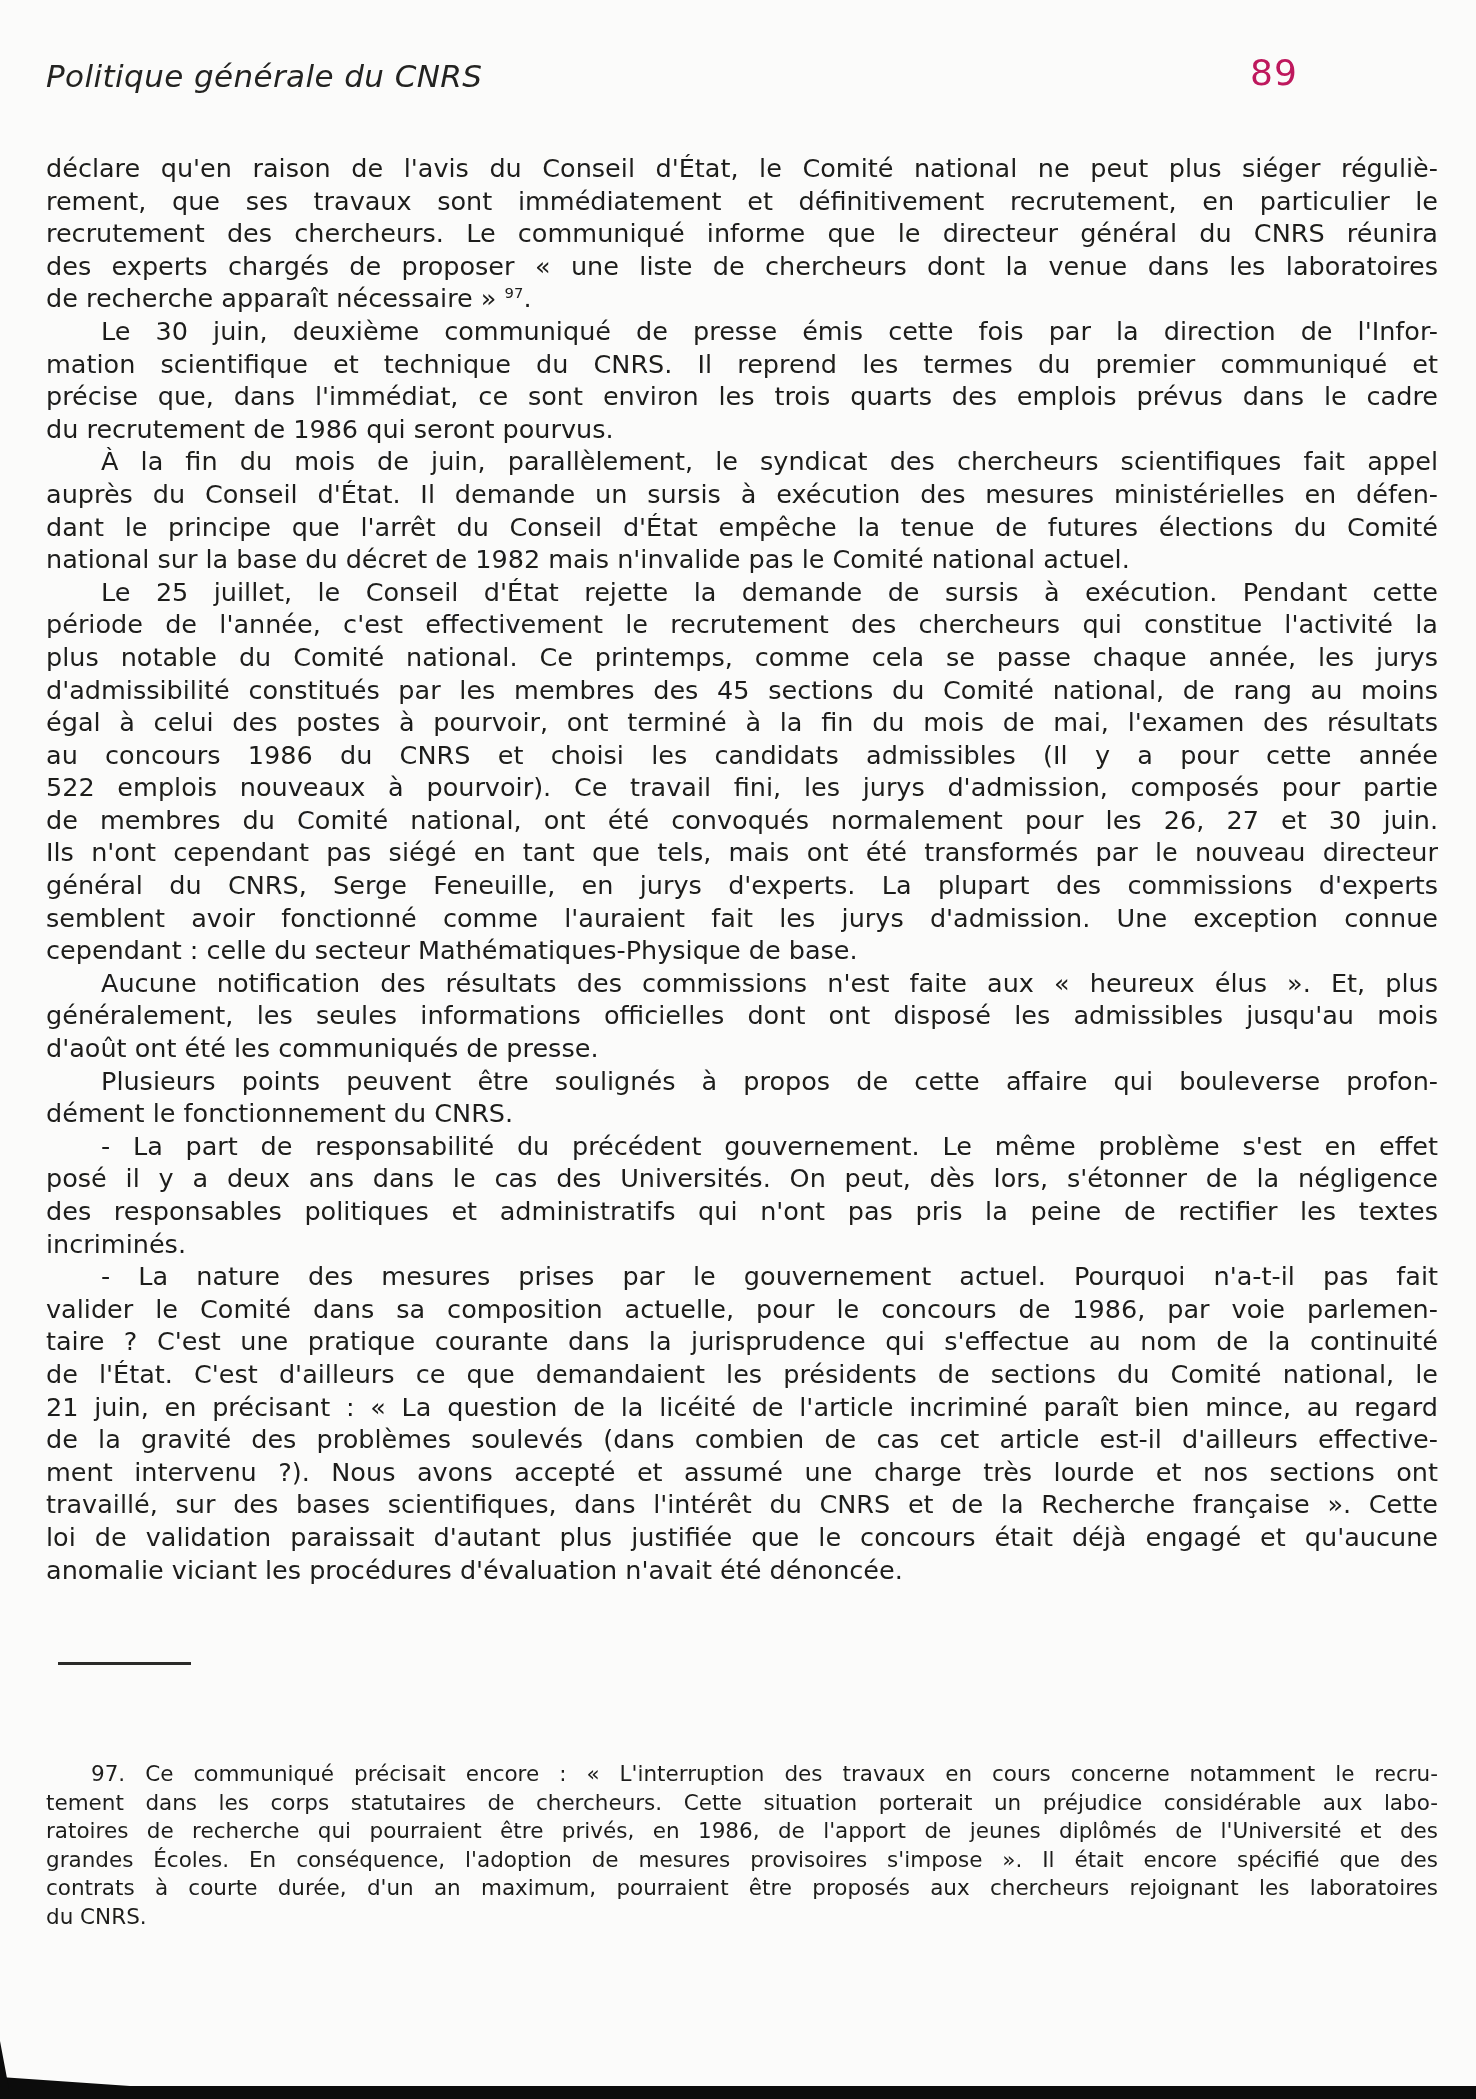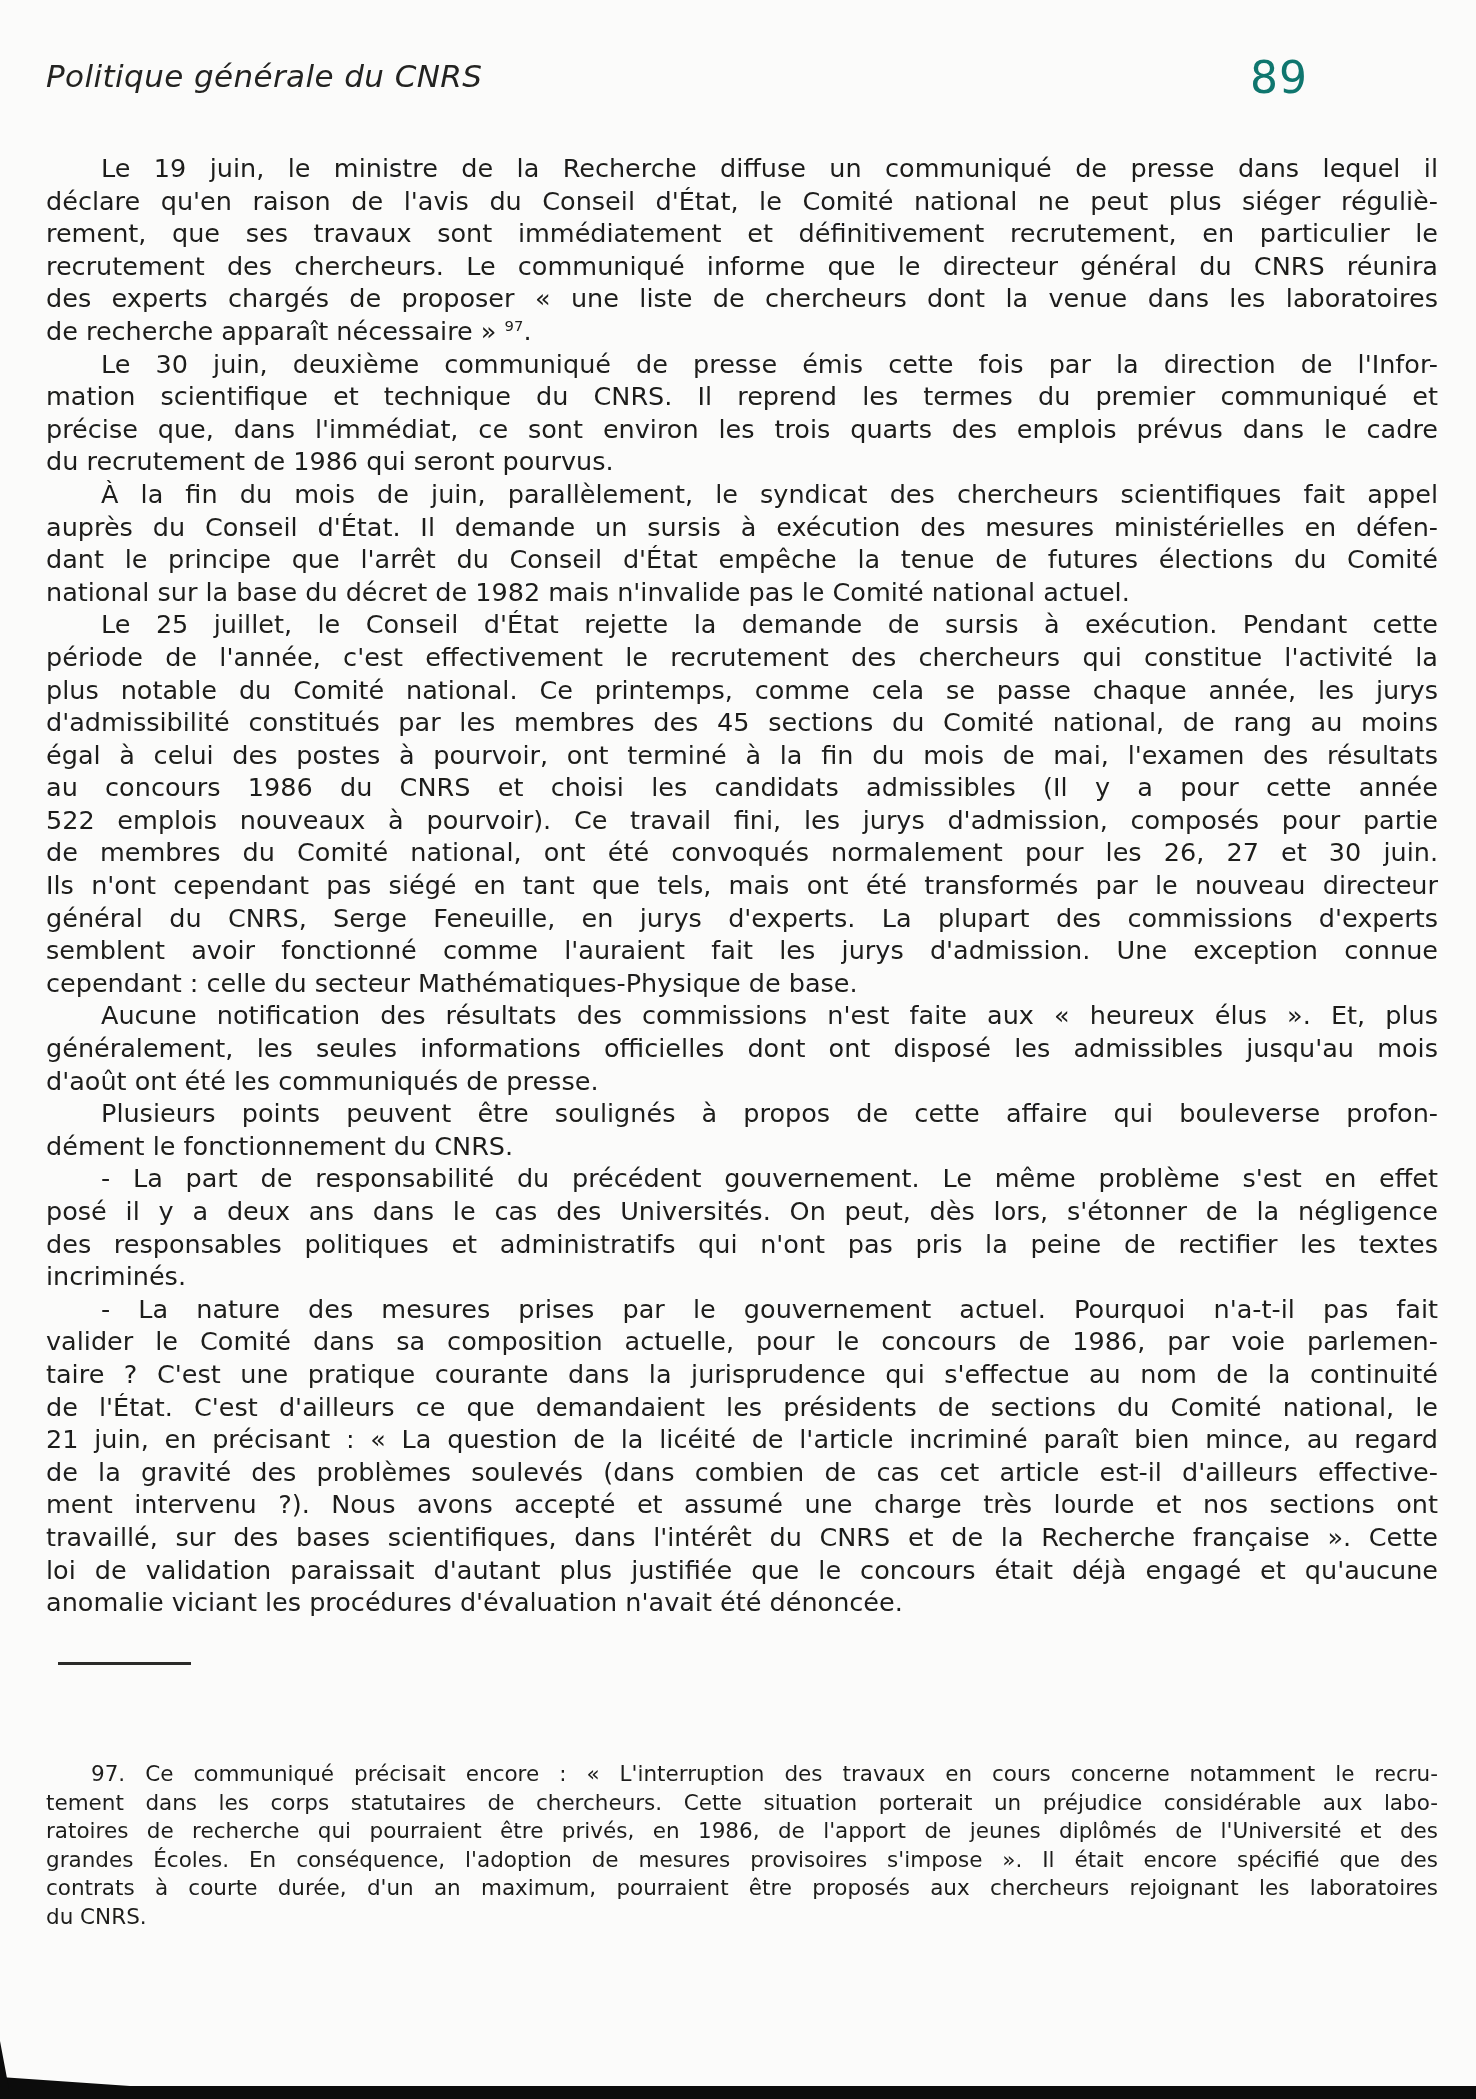--- a/index.html
+++ b/index.html
@@ -24,23 +24,23 @@
     font-style: italic;
     font-size: 31px;
     letter-spacing: 0.4px;
     color: #232321;
     white-space: nowrap;
   }
   .page-number {
     position: absolute;
     left: 1250px;
     top: 52px;
-    font-size: 44px;
+    font-size: 36px;
     letter-spacing: 1px;
-    color: #0f766e;
+    color: #be185d;
   }
   .body-text {
     position: absolute;
     left: 46px;
     top: 152px;
     width: 1392px;
     font-size: 25.5px;
     line-height: 32.6px;
   }
   .para { margin: 0; }
@@ -102,21 +102,20 @@
 </style>
 </head>
 <body>
 
 <div class="page">
   <span class="running-title">Politique générale du CNRS</span>
   <span class="page-number">89</span>
 
   <main class="body-text" id="body-container">
       <div class="para">
-        <div class="line first">Le 19 juin, le ministre de la Recherche diffuse un communiqué de presse dans lequel il</div>
         <div class="line">déclare qu'en raison de l'avis du Conseil d'État, le Comité national ne peut plus siéger réguliè-</div>
         <div class="line">rement, que ses travaux sont immédiatement et définitivement recrutement, en particulier le</div>
         <div class="line">recrutement des chercheurs. Le communiqué informe que le directeur général du CNRS réunira</div>
         <div class="line">des experts chargés de proposer « une liste de chercheurs dont la venue dans les laboratoires</div>
         <div class="line last">de recherche apparaît nécessaire » <sup class="fnref">97</sup>.</div>
       </div>
       <div class="para">
         <div class="line first">Le 30 juin, deuxième communiqué de presse émis cette fois par la direction de l'Infor-</div>
         <div class="line">mation scientifique et technique du CNRS. Il reprend les termes du premier communiqué et</div>
         <div class="line">précise que, dans l'immédiat, ce sont environ les trois quarts des emplois prévus dans le cadre</div>

